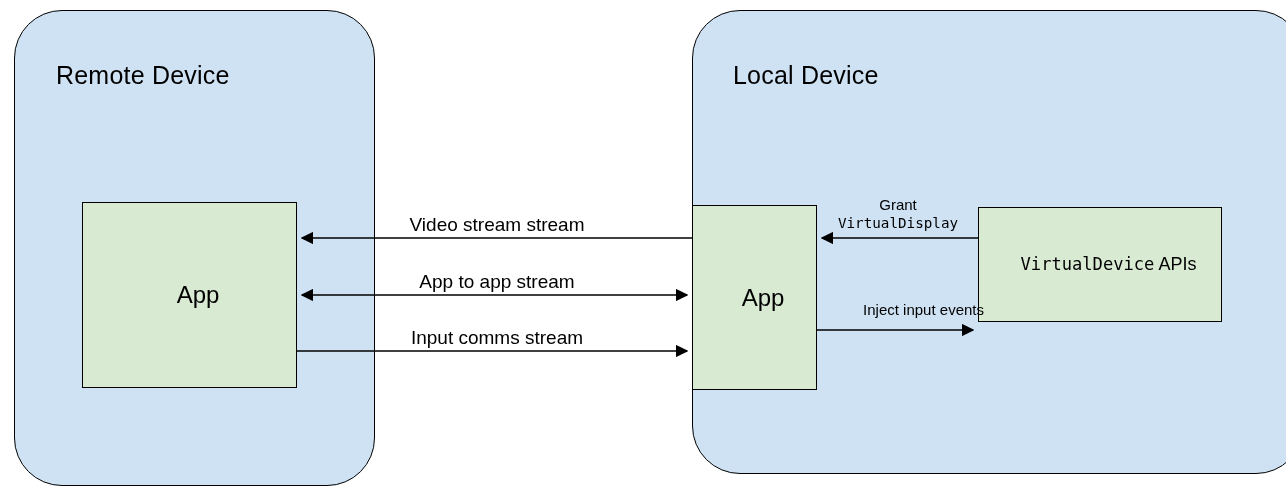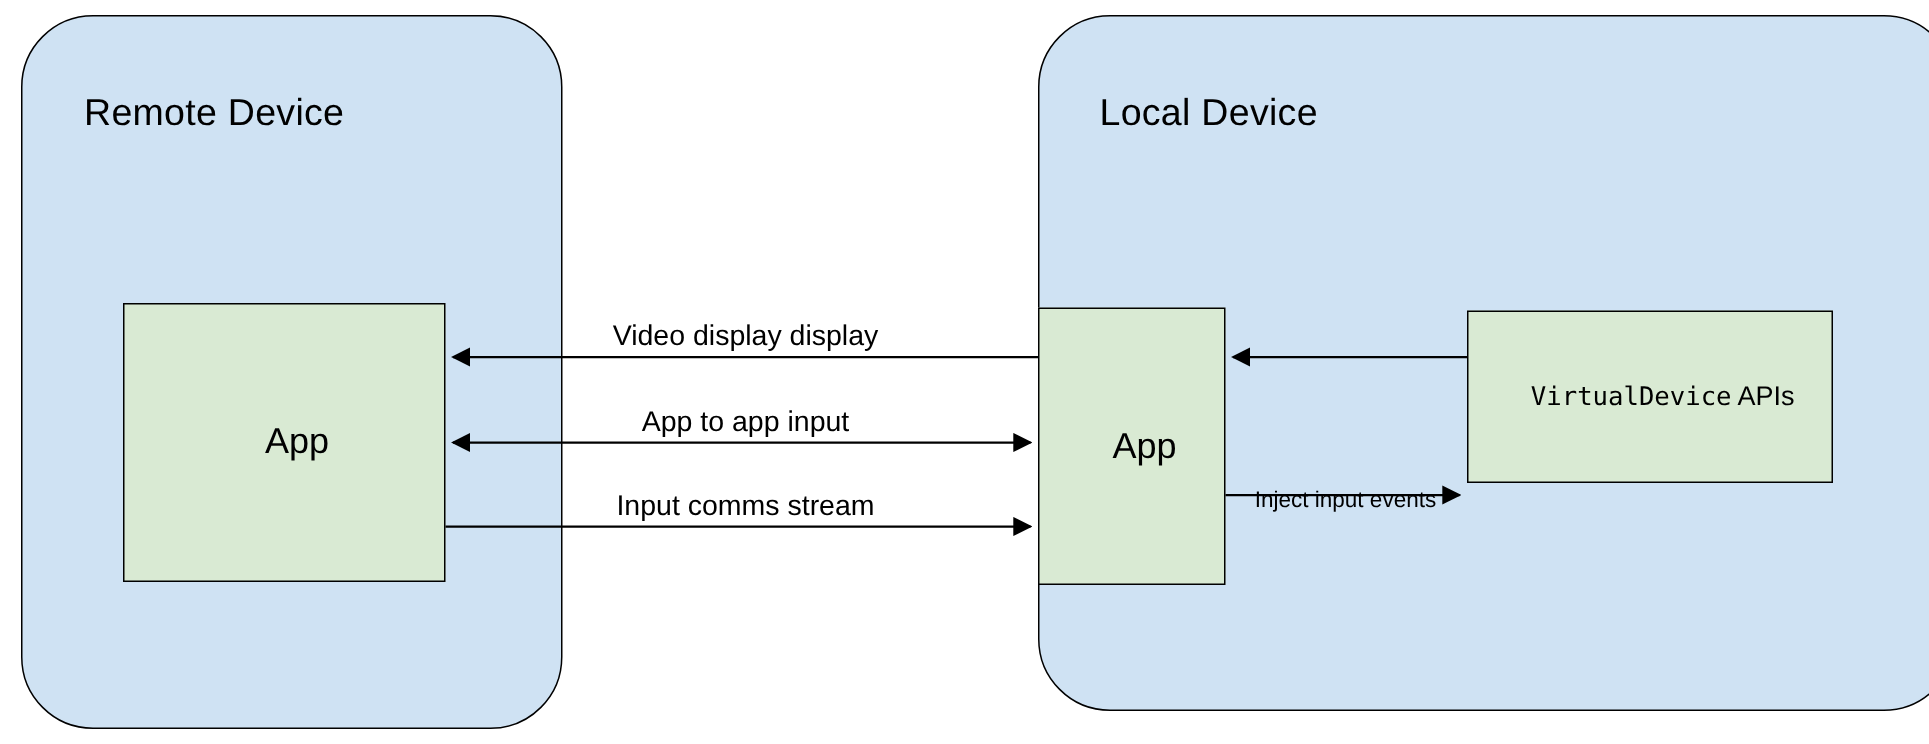--- a/index.html
+++ b/index.html
@@ -55,21 +55,21 @@
   .label-comms { left: 347px; top: 271px; width: 300px; }
   .label-input { left: 347px; top: 327px; width: 300px; }
   .small-label {
     position: absolute;
     text-align: center;
     font-size: 15px;
     line-height: 19px;
     white-space: nowrap;
   }
   .label-grant  { left: 812px; top: 195px; width: 172px; }
-  .label-inject { left: 810px; top: 324px; width: 174px; }
+  .label-inject { left: 810px; top: 300px; width: 174px; text-align: right; }
   svg.arrows-layer {
     position: absolute;
     left: 0; top: 0;
     width: 1286px; height: 496px;
     pointer-events: none;
   }
 </style>
 </head>
 <body>
 
@@ -101,22 +101,26 @@
         <path d="M 0 0 L 10 5 L 0 10 z" fill="#000000"></path>
       </marker>
     </defs>
     <line x1="692" y1="238" x2="302" y2="238" stroke="#000000" stroke-width="1.5" marker-end="url(#arrowhead)"></line>
     <line x1="302" y1="295" x2="687" y2="295" stroke="#000000" stroke-width="1.5" marker-start="url(#arrowhead)" marker-end="url(#arrowhead)"></line>
     <line x1="297" y1="351" x2="687" y2="351" stroke="#000000" stroke-width="1.5" marker-end="url(#arrowhead)"></line>
     <line x1="978" y1="238" x2="822" y2="238" stroke="#000000" stroke-width="1.5" marker-end="url(#arrowhead)"></line>
     <line x1="817" y1="330" x2="973" y2="330" stroke="#000000" stroke-width="1.5" marker-end="url(#arrowhead)"></line>
   </svg>
 
-  <div class="arrow-label label-video">Video display display</div>
+  <div class="arrow-label label-video">Video stream stream</div>
 
-  <div class="arrow-label label-comms">App to app input</div>
+  <div class="arrow-label label-comms">App to app stream</div>
 
   <div class="arrow-label label-input">Input comms stream</div>
 
+  <div class="small-label label-grant">
+    <div>Grant</div>
+    <div class="mono">VirtualDisplay</div>
+  </div>
 
   <div class="small-label label-inject">Inject input events</div>
 
 </div>
 
 </body></html>

